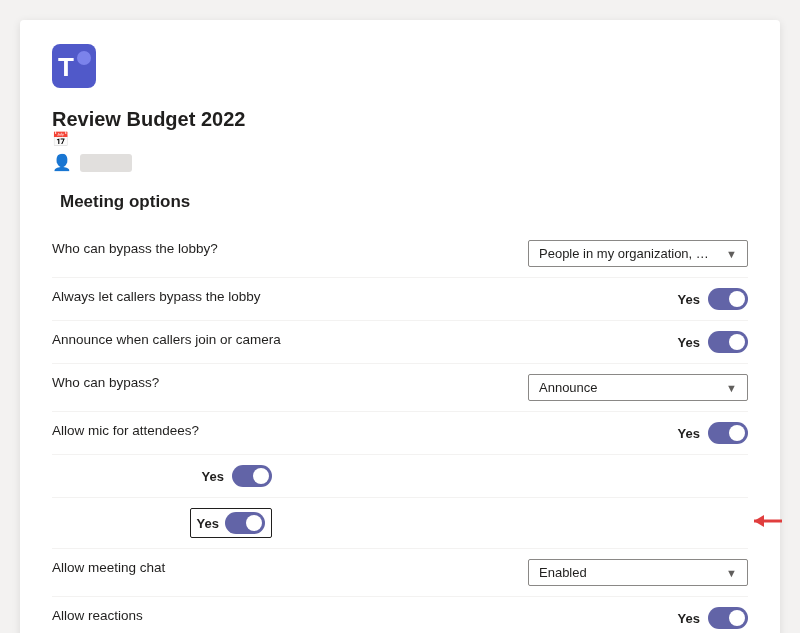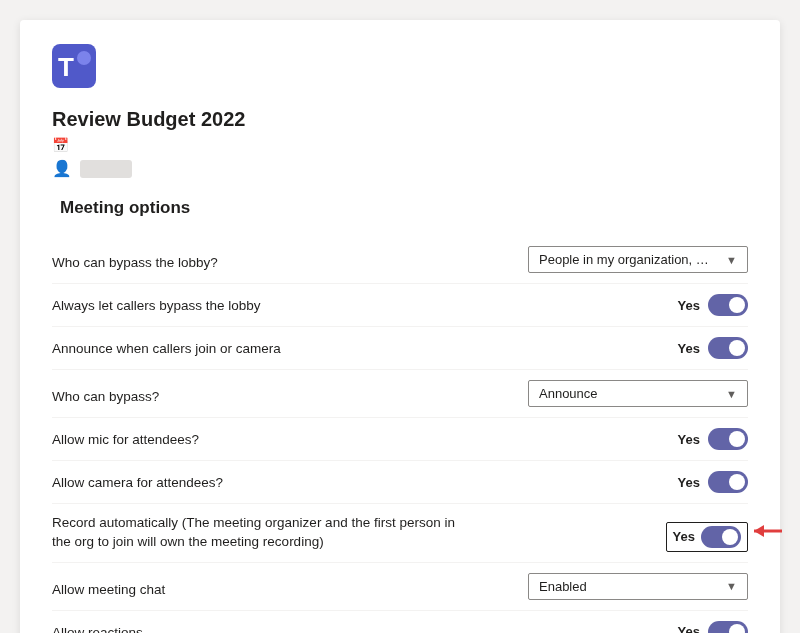--- a/index.html
+++ b/index.html
@@ -23,21 +23,20 @@
     }
     .teams-logo {
       width: 44px;
       height: 44px;
       margin-bottom: 16px;
     }
     .meeting-title {
       font-size: 20px;
       font-weight: 700;
       color: #201f1e;
-      margin-bottom: 6px;
     }
     .meeting-meta {
       display: flex;
       align-items: center;
       gap: 6px;
       font-size: 13px;
       color: #605e5c;
       margin-bottom: 6px;
     }
     .meeting-meta .calendar-icon {
@@ -65,21 +64,21 @@
       color: #201f1e;
       margin-bottom: 18px;
       border-bottom: none;
       margin-left: 8px;
     }
     .options-table {
       width: 100%;
     }
     .option-row {
       display: flex;
-      align-items: flex-end;
+      align-items: flex-start;
       justify-content: space-between;
       padding: 10px 0;
       border-bottom: 1px solid #f3f2f1;
       position: relative;
     }
     .option-label {
       font-size: 13.5px;
       color: #201f1e;
       max-width: 420px;
       line-height: 1.4;
@@ -234,33 +233,31 @@
         <span class="yes-label">Yes</span>
         <label class="toggle">
 
           <div class="toggle-track"></div>
           <div class="toggle-thumb"></div>
         </label>
       </div>
     </div>
 
     <div class="option-row">
-      <span class="option-label">Allow camera for attendees?</span>
       <div class="option-control">
         <span class="yes-label">Yes</span>
         <label class="toggle">
 
           <div class="toggle-track"></div>
           <div class="toggle-thumb"></div>
         </label>
       </div>
     </div>
 
     <div class="option-row" style="position:relative;">
-      <span class="option-label">Record automatically (The meeting organizer and the first person in the org to join will own the meeting recording)</span>
       <div class="option-control">
         <div class="record-box">
           <span class="yes-label">Yes</span>
           <label class="toggle">
 
             <div class="toggle-track"></div>
             <div class="toggle-thumb"></div>
           </label>
         </div>
       </div>

